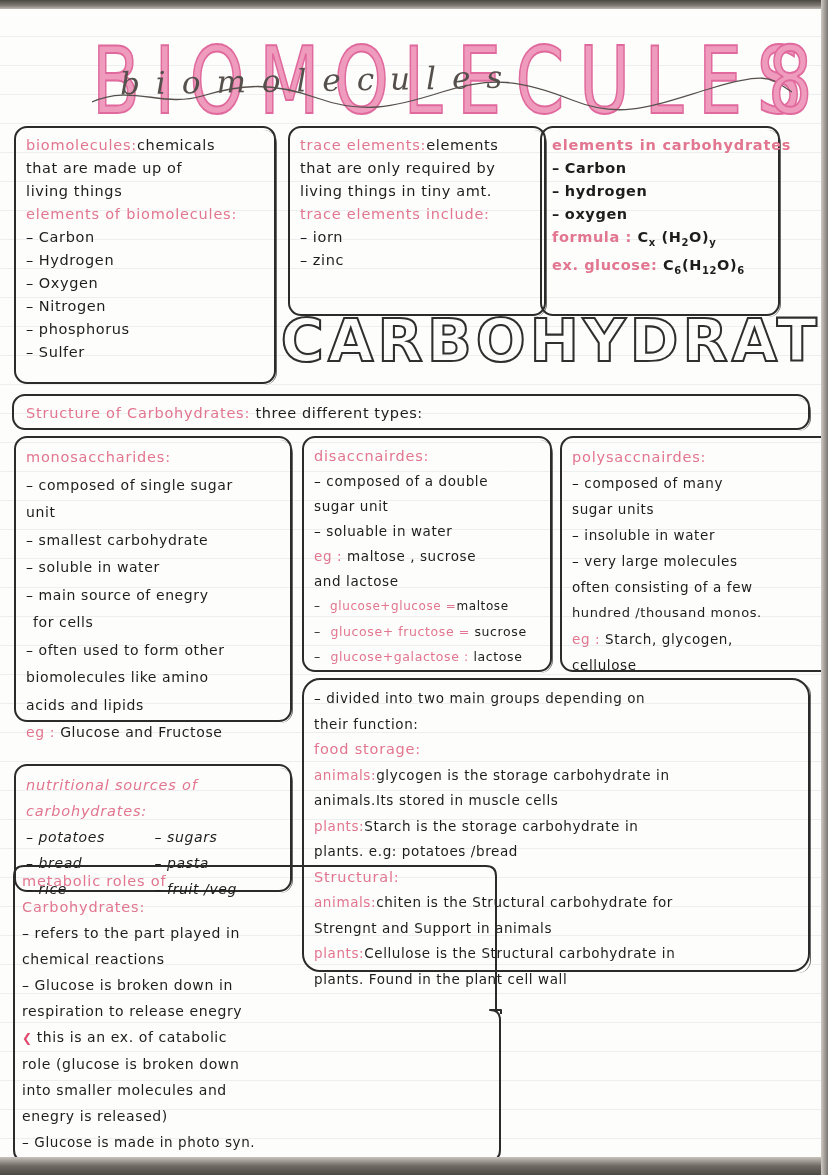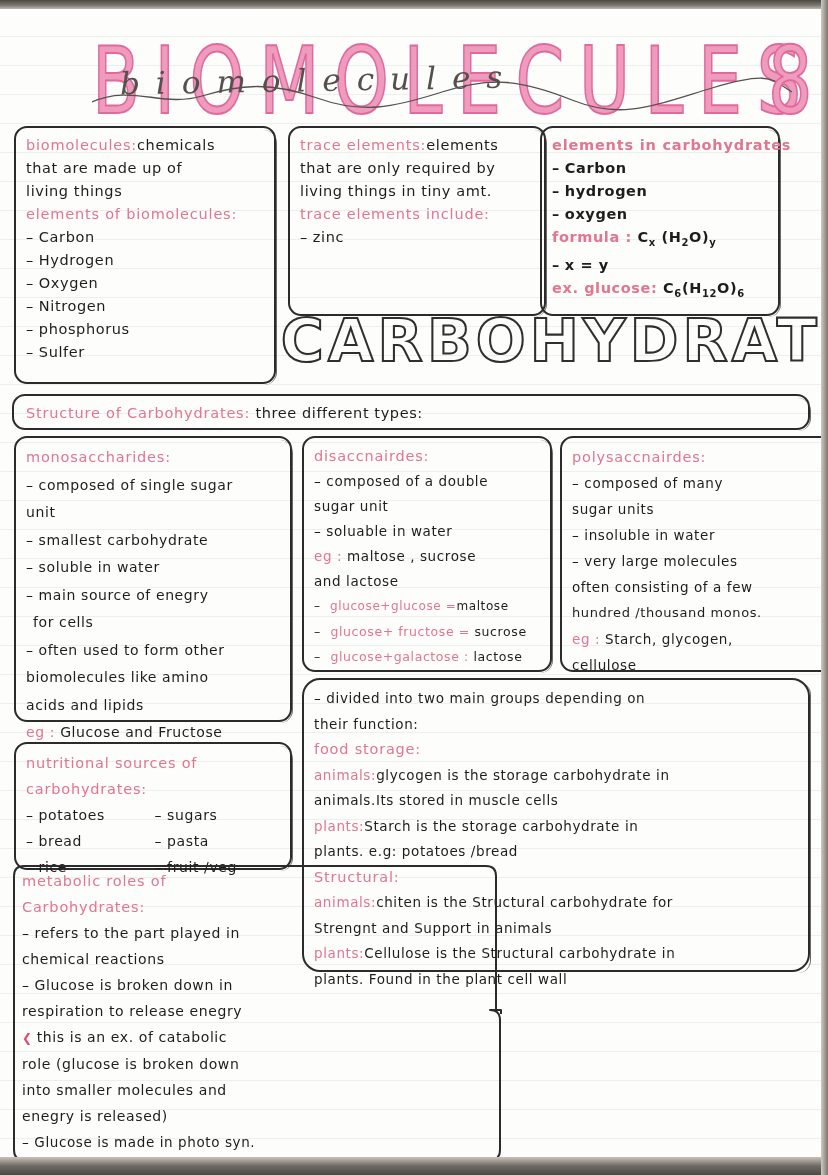--- a/index.html
+++ b/index.html
@@ -178,35 +178,35 @@
   </div>
 
   <div class="box" style="left:288px; top:118px; width:258px; height:190px;">
     <div class="lines txt">
       <div>
         <span class="pink hd">trace elements:</span><span>elements</span>
       </div>
       <div>that are only required by</div>
       <div>living things in tiny amt.</div>
       <div class="pink hd">trace elements include:</div>
+      <div class="bullet">iorn</div>
       <div class="bullet">zinc</div>
     </div>
   </div>
 
   <div class="box" style="left:540px; top:118px; width:240px; height:190px;font-weight:bold;">
     <div class="lines txt">
       <div class="pink hd">elements in carbohydrates</div>
       <div class="bullet">Carbon</div>
       <div class="bullet">hydrogen</div>
       <div class="bullet">oxygen</div>
       <div>
         <span class="pink">formula :</span>
         <span>C<span class="subs">x</span> (H<span class="subs">2</span>O)<span class="subs">y</span></span>
       </div>
-      <div class="bullet">x = y</div>
       <div>
         <span class="pink">ex. glucose:</span>
         <span>C<span class="subs">6</span>(H<span class="subs">12</span>O)<span class="subs">6</span></span>
       </div>
     </div>
   </div>
 
   <div class="carbo">CARBOHYDRATES</div>
 
   <div class="box structure-bar">
@@ -295,21 +295,21 @@
         <span class="pink">animals:</span><span>chiten is the Structural carbohydrate for</span>
       </div>
       <div>Strengnt and Support in animals</div>
       <div>
         <span class="pink">plants:</span><span>Cellulose is the Structural carbohydrate in</span>
       </div>
       <div>plants. Found in the plant cell wall</div>
     </div>
   </div>
 
-  <div class="box" style="left:14px; top:734px; width:278px; height:128px;">
+  <div class="box" style="left:14px; top:756px; width:278px; height:128px;font-style:italic;">
     <div class="lines txt" style="font-size:14px; line-height:26px;">
       <div class="pink hd">nutritional sources of</div>
       <div class="pink hd">carbohydrates:</div>
       <div class="two-col">
         <div class="c1 bullet">potatoes</div>
         <div class="c2 bullet">sugars</div>
       </div>
       <div class="two-col">
         <div class="c1 bullet">bread</div>
         <div class="c2 bullet">pasta</div>

